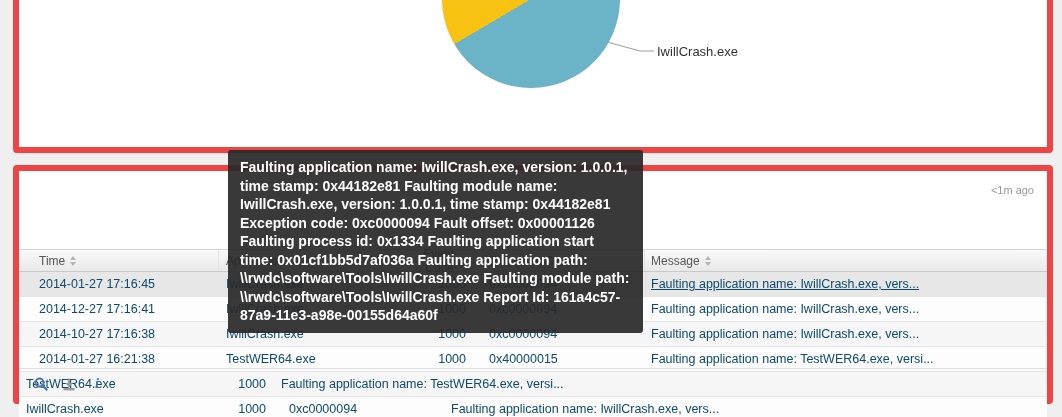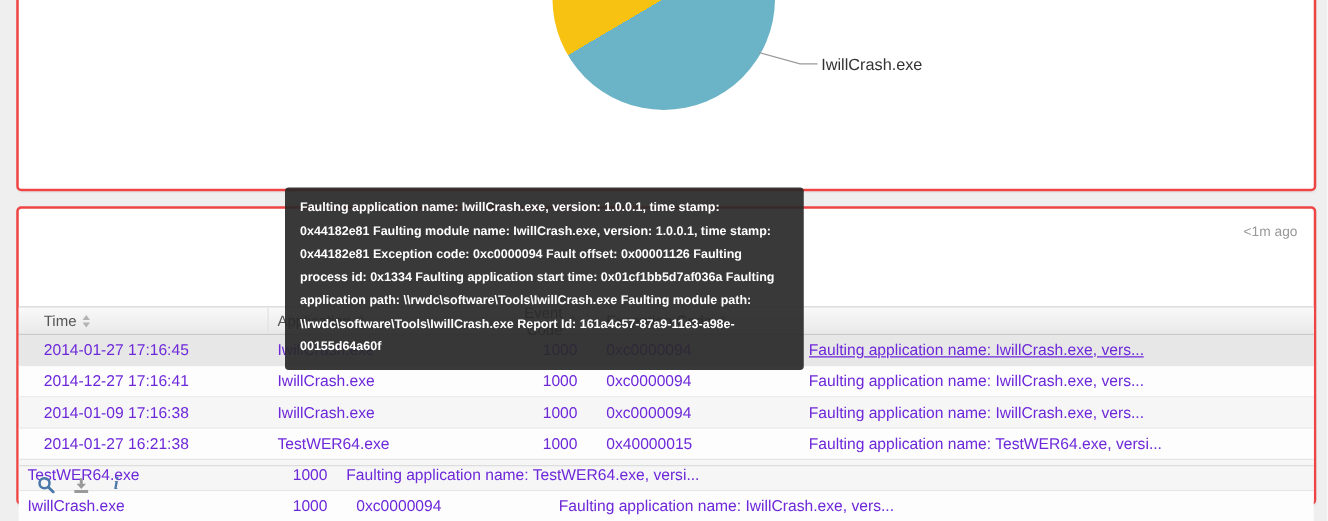--- a/index.html
+++ b/index.html
@@ -6,21 +6,21 @@
   html,body { width:1062px; height:417px; overflow:hidden; }
   body {
     position:relative;
     background:#efefef;
     font-family:"Liberation Sans", sans-serif;
     -webkit-font-smoothing:antialiased;
   }
   .panel {
     position:absolute;
     background:#ffffff;
-    border:2px solid #ef4444;
+    border:6px solid #ef4444;
     border-radius:4px;
     box-shadow:0 1px 1px rgba(0,0,0,0.04);
     padding-left:48px;
   }
   
   #chart-panel { left:13px; top:-67px; width:1040px; height:220px; }
   #pie {
     position:absolute; left:442px; top:-90px;
     width:178px; height:178px; border-radius:50%;
     z-index:2;
@@ -64,21 +64,21 @@
   }
   .tbody .tr {
     display:flex; align-items:center; height:25px;
     border-bottom:1px solid #e6e6e6;
     font-size:12.5px; background:#fdfdfd;
   }
   .tbody .tr:nth-child(odd) { background:#f6f6f6; }
   .tbody .tr.hovered { background:#e7e7e7; }
   .td { display:flex; align-items:center; height:100%; overflow:hidden; }
   .cell-link {
-    color:#6d28d9; text-decoration:none; white-space:nowrap;
+    color:#0c4a6e; text-decoration:none; white-space:nowrap;
     overflow:hidden; text-overflow:clip; cursor:pointer;
   }
   .tr.hovered .col-message .cell-link { text-decoration:underline; }
   
   #table-footer {
     position:absolute; left:0; right:0; bottom:0; height:30px;
     border-top:1px solid #ddd;
     display:flex; align-items:center; padding-left:15px; gap:14px;
   }
   .footer-icon { width:14px; height:15px; display:inline-flex; align-items:center; justify-content:center; cursor:pointer; }
@@ -86,21 +86,21 @@
     font-family:"Liberation Serif", serif;
     font-style:italic; font-weight:bold; font-size:14px; color:#4a78a8;
   }
   
   #tooltip {
     position:absolute; left:228px; top:150px; width:415px;
     background:rgba(40,40,40,0.92);
     border-radius:3px;
     padding:8px 12px;
     color:#fff; font-weight:bold;
-    font-size:10px; line-height:18.5px;
+    font-size:14px; line-height:18.5px;
     z-index:10;
     word-wrap:break-word;
   }
 </style>
 </head>
 <body>
 
 <div class="panel" id="chart-panel"></div>
 
 <div id="pie" style="background:conic-gradient(#6bb3c6 0deg 239.5deg, #f7c212 239.5deg 360deg);"></div>
@@ -136,20 +136,27 @@
             <i class="down"></i>
           </span>
       </div>
       <div class="th col-exception-code">
         <span>Exception Code</span>
         <span class="sort-icon">
             <i class="up"></i>
             <i class="down"></i>
           </span>
       </div>
+      <div class="th col-message">
+        <span>Message</span>
+        <span class="sort-icon">
+            <i class="up"></i>
+            <i class="down"></i>
+          </span>
+      </div>
     </div>
     <div class="tbody">
         <div class="tr hovered">
           <div class="td col-time">
             <a class="cell-link">2014-01-27 17:16:45</a>
           </div>
           <div class="td col-application">
             <a class="cell-link">IwillCrash.exe</a>
           </div>
           <div class="td col-event-code">
@@ -174,21 +181,21 @@
           </div>
           <div class="td col-exception-code">
             <a class="cell-link">0xc0000094</a>
           </div>
           <div class="td col-message">
             <a class="cell-link">Faulting application name: IwillCrash.exe, vers...</a>
           </div>
         </div>
         <div class="tr">
           <div class="td col-time">
-            <a class="cell-link">2014-01-09 17:16:38</a>
+            <a class="cell-link">2014-10-27 17:16:38</a>
           </div>
           <div class="td col-application">
             <a class="cell-link">IwillCrash.exe</a>
           </div>
           <div class="td col-event-code">
             <a class="cell-link">1000</a>
           </div>
           <div class="td col-exception-code">
             <a class="cell-link">0xc0000094</a>
           </div>

